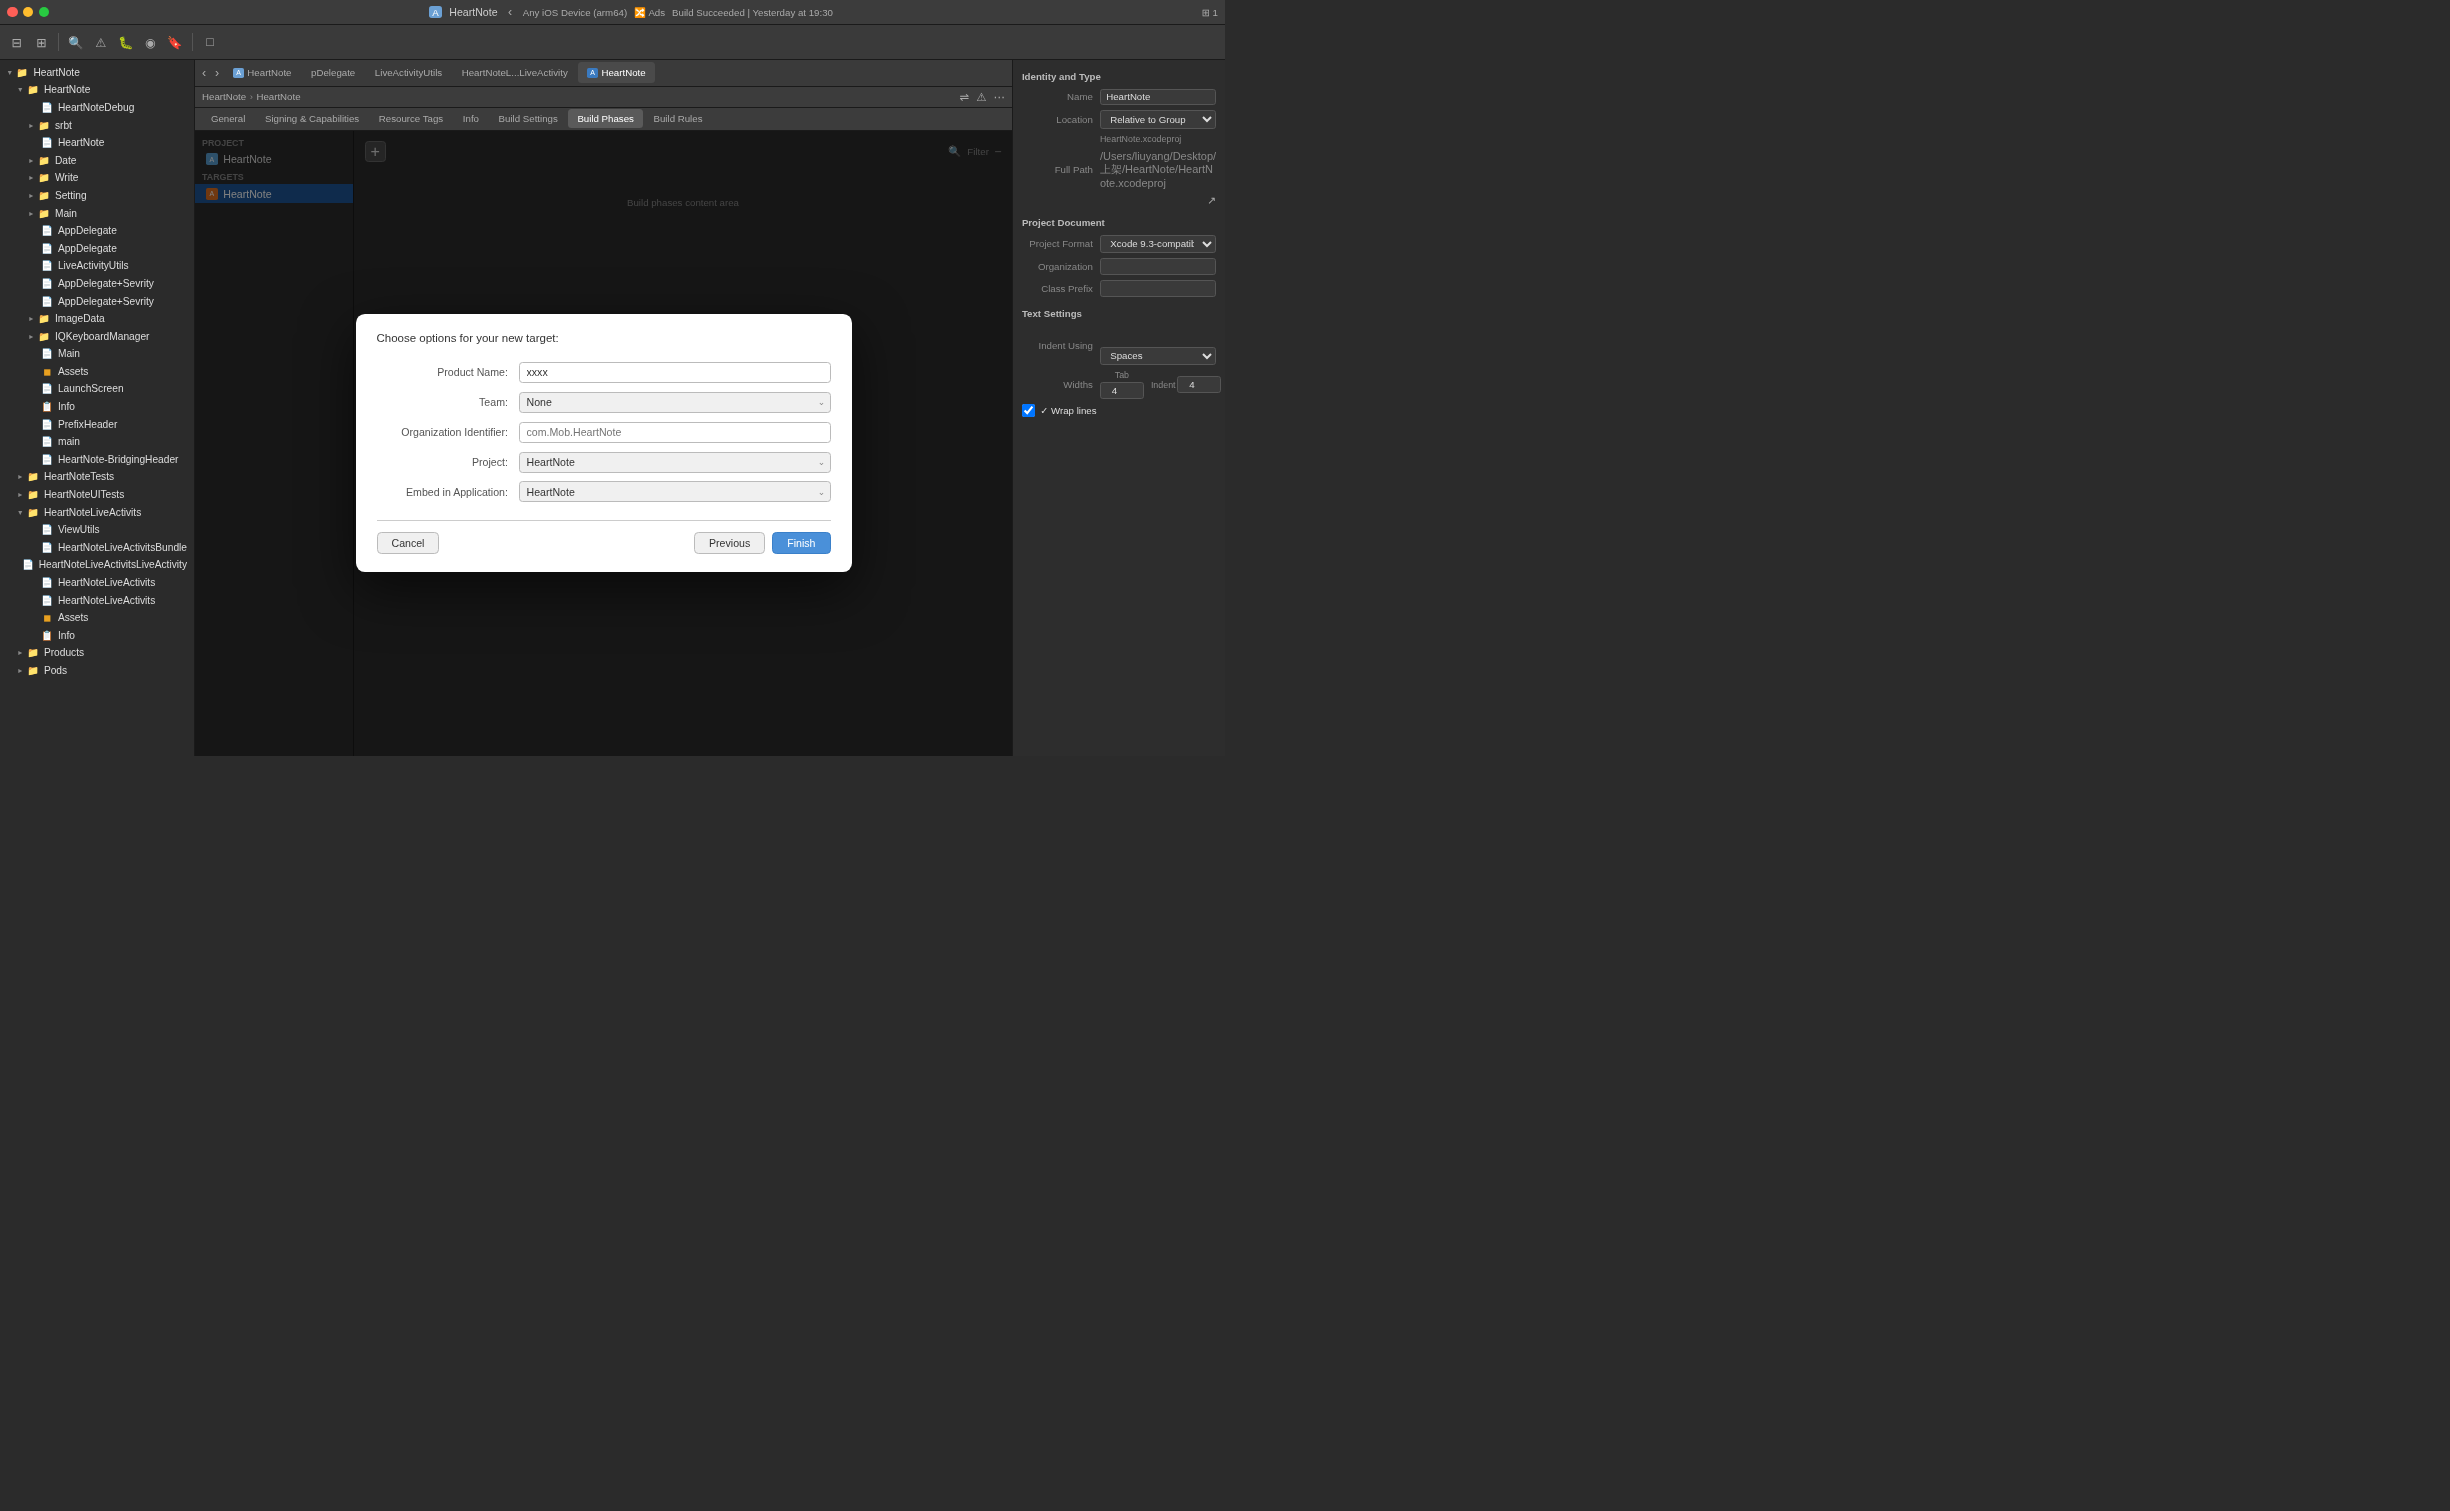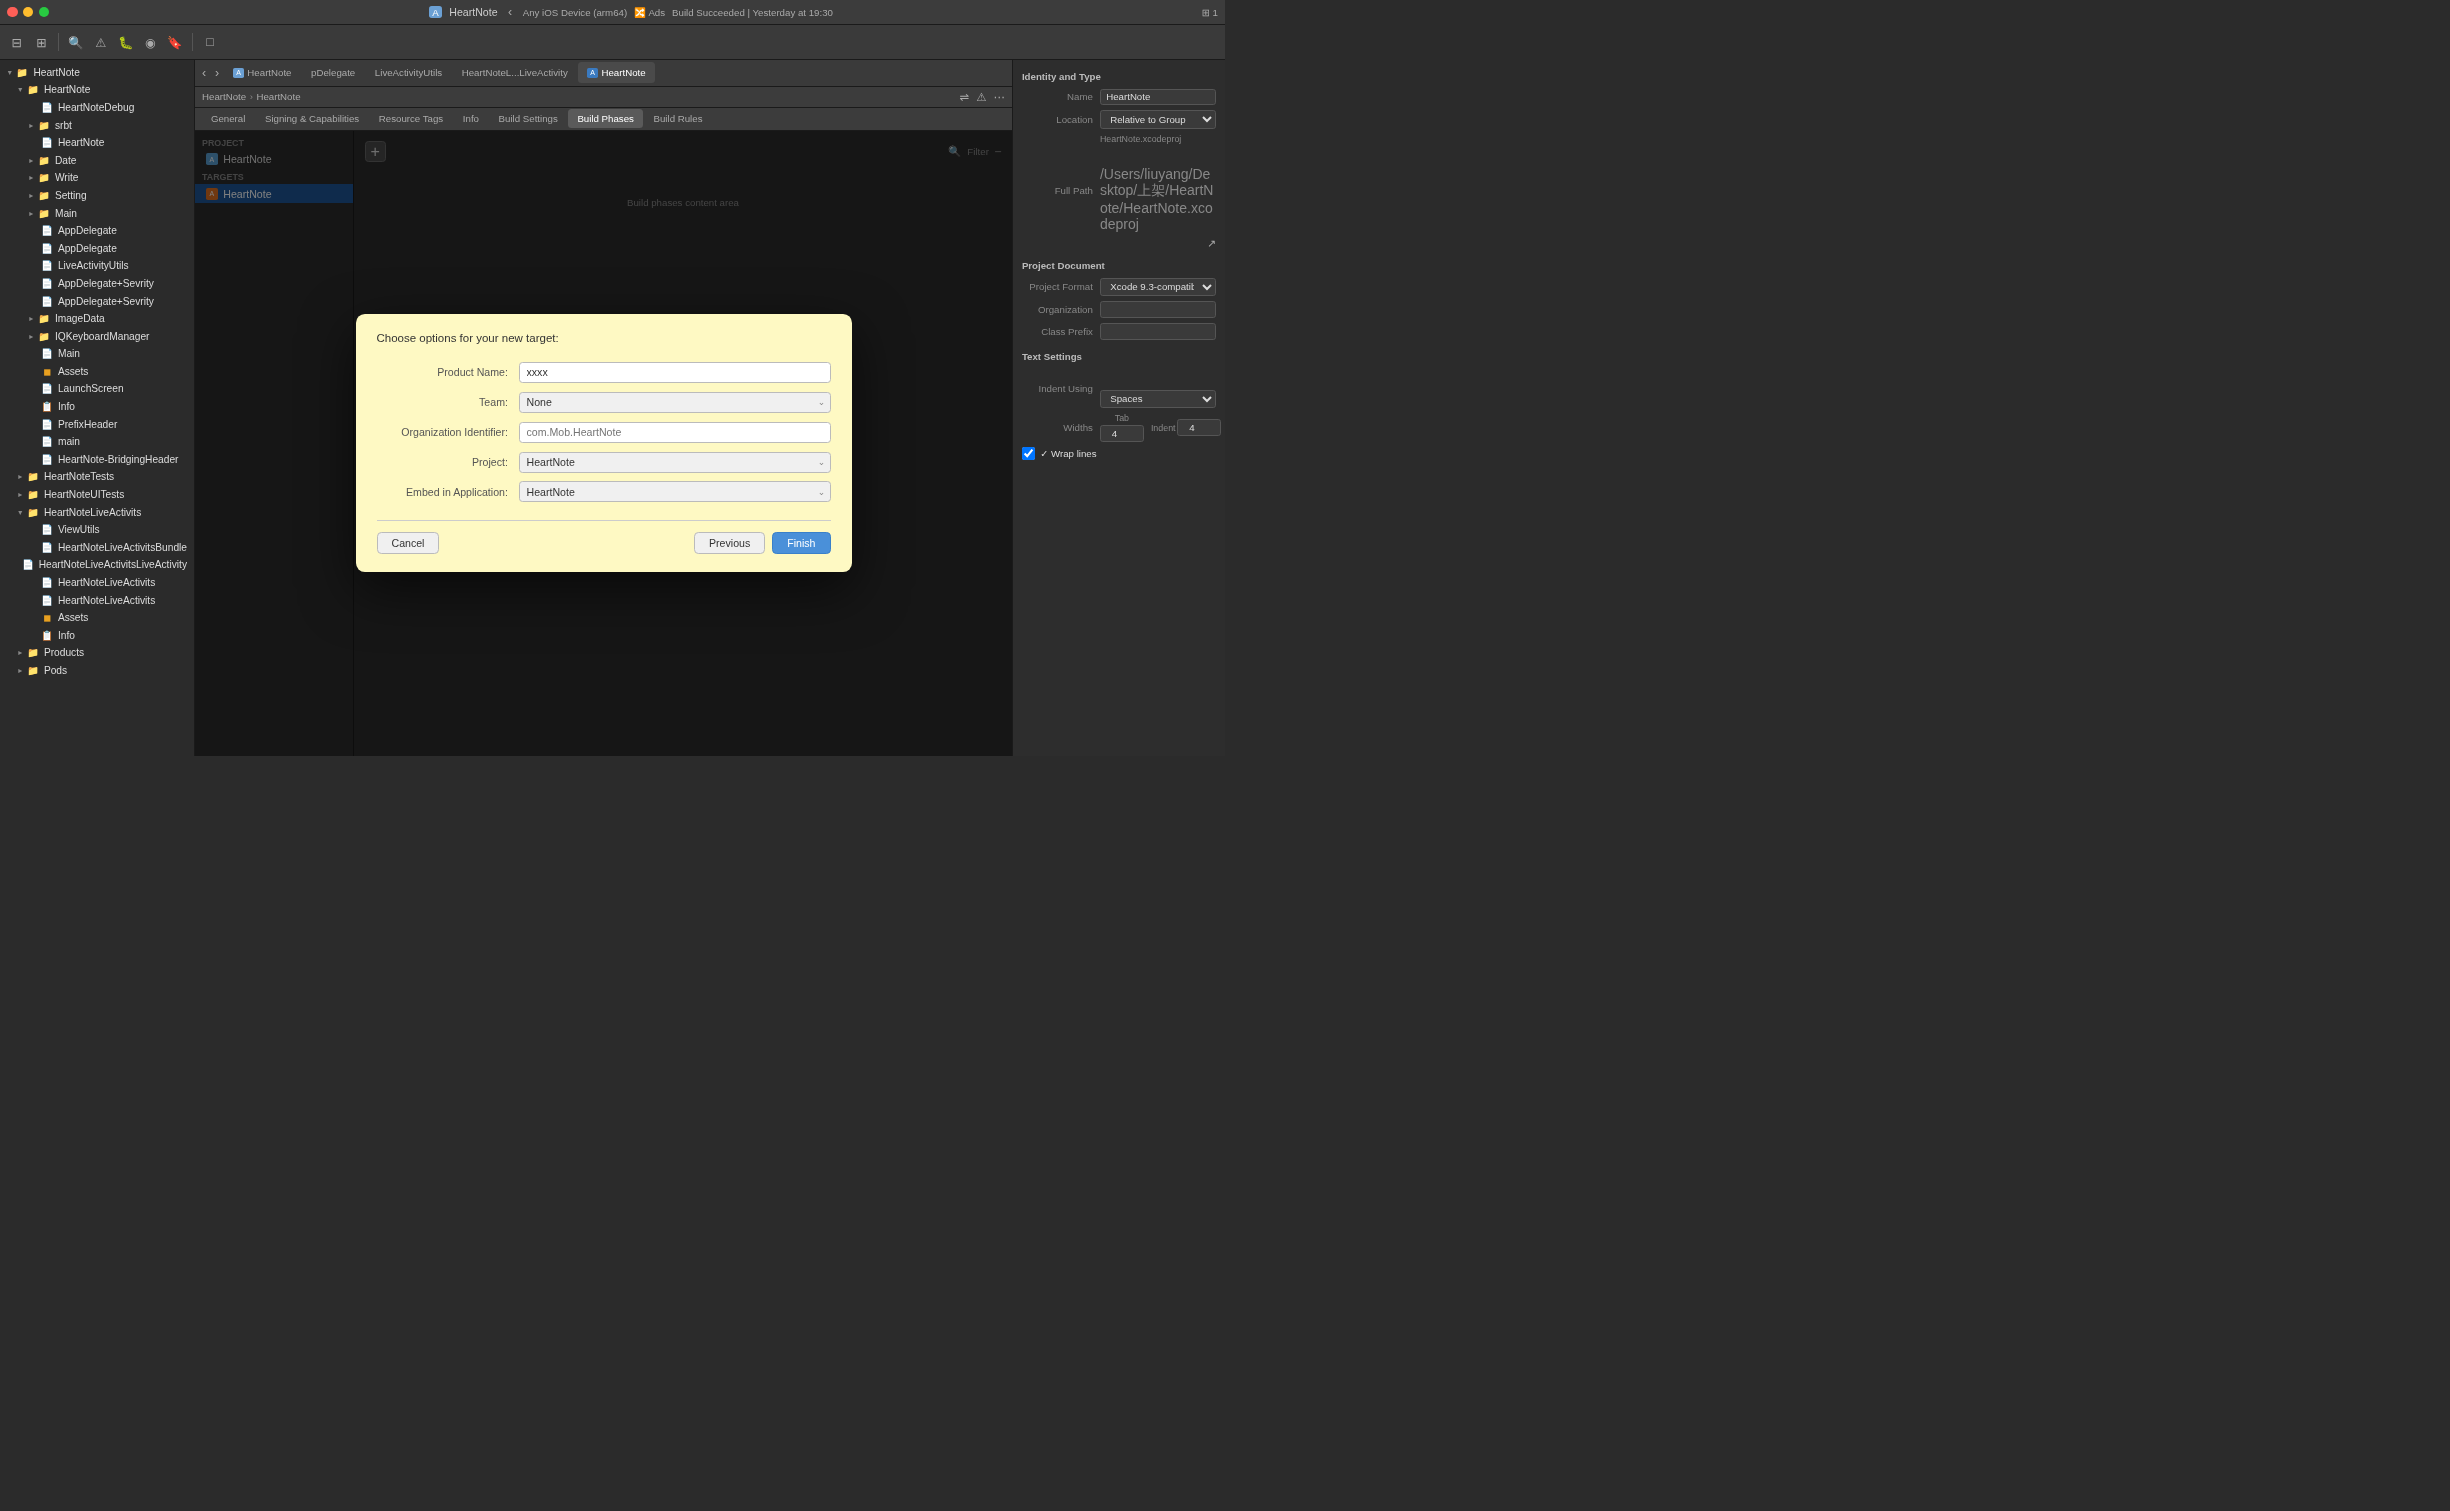--- a/index.html
+++ b/index.html
@@ -287,37 +287,36 @@
       background: #3a3a3a;
       border: 0.9px solid #555;
       border-radius: 2.7px;
       padding: 1.8px 5.3px;
       color: #ddd;
       font-size: 9.7px;
       width: 100%;
     }
     .right-path {
       color: #888;
-      font-size: 14px;
+      font-size: 11px;
       word-break: break-all;
-      margin-top: 16px;
     }
 
     
     .modal-overlay {
       position: absolute;
       top: 0; left: 0; right: 0; bottom: 0;
       background: rgba(0,0,0,0.5);
       display: flex;
       align-items: center;
       justify-content: center;
       z-index: 100;
     }
     .modal {
-      background: #fef9c3;
+      background: #ffffff;
       border-radius: 8.9px;
       width: 496px;
       padding: 17.7px 21px;
       box-shadow: 0 17.7px 53px rgba(0,0,0,0.6);
     }
     .modal-title {
       font-size: 11.5px;
       font-weight: 500;
       color: #333;
       margin-bottom: 17.7px;

